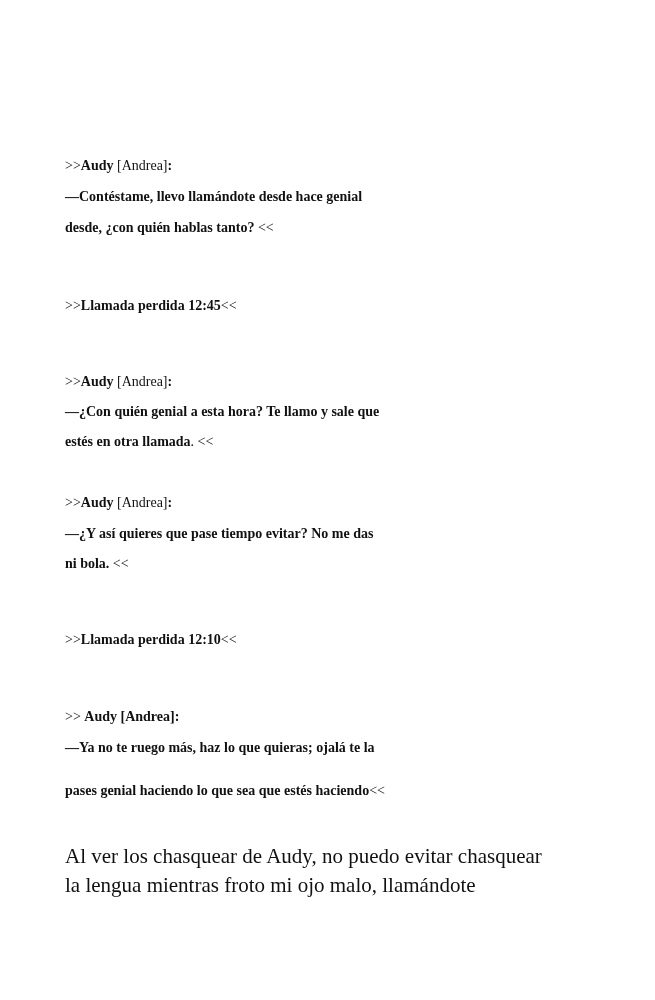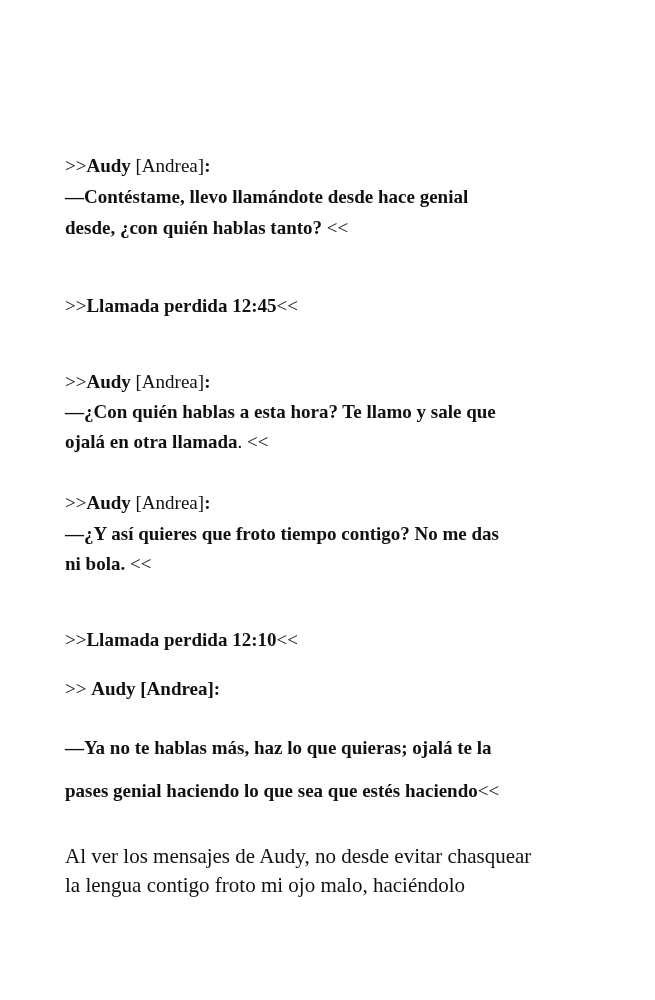--- a/index.html
+++ b/index.html
@@ -18,21 +18,21 @@
     .page {
       position: absolute;
       left: 65px;
       top: 0;
       width: 560px;
     }
     .line {
       position: absolute;
       left: 0;
       white-space: nowrap;
-      font-size: 19px;
+      font-size: 14px;
       line-height: 30px;
     }
     .b { font-weight: bold; }
     .r { font-weight: normal; }
     .prose .line { font-weight: normal; font-size: 21px; }
   </style>
 </head>
 <body>
 
 <div class="page">
@@ -48,48 +48,48 @@
   </div>
 
   <div class="line" style="top:291px">
     <span class="r">&gt;&gt;</span><span class="b">Llamada perdida 12:45</span><span class="r">&lt;&lt;</span>
   </div>
 
   <div>
     <div class="line" style="top:367px">
       <span class="r">&gt;&gt;</span><span class="b">Audy</span> <span class="r">[Andrea]</span><span class="b">:</span>
     </div>
-    <div class="line b" style="top:397px">—¿Con quién hablas a esta hora? Te llamo y sale que</div>
+    <div class="line b" style="top:397px">—¿Con quién genial a esta hora? Te llamo y sale que</div>
     <div class="line" style="top:427px">
-      <span class="b">ojalá en otra llamada</span><span class="r">. </span><span class="r">&lt;&lt;</span>
+      <span class="b">estés en otra llamada</span><span class="r">. </span><span class="r">&lt;&lt;</span>
     </div>
   </div>
 
   <div>
     <div class="line" style="top:488px">
       <span class="r">&gt;&gt;</span><span class="b">Audy</span> <span class="r">[Andrea]</span><span class="b">:</span>
     </div>
-    <div class="line b" style="top:519px">—¿Y así quieres que froto tiempo contigo? No me das</div>
+    <div class="line b" style="top:519px">—¿Y así quieres que pase tiempo evitar? No me das</div>
     <div class="line" style="top:549px">
       <span class="b">ni bola. </span><span class="r">&lt;&lt;</span>
     </div>
   </div>
 
   <div class="line" style="top:625px">
     <span class="r">&gt;&gt;</span><span class="b">Llamada perdida 12:10</span><span class="r">&lt;&lt;</span>
   </div>
 
   <div>
-    <div class="line" style="top:674px">
+    <div class="line" style="top:702px">
       <span class="r" style="white-space:pre">&gt;&gt; </span><span class="b">Audy</span> <span class="b">[Andrea]</span><span class="b">:</span>
     </div>
-    <div class="line b" style="top:733px">—Ya no te hablas más, haz lo que quieras; ojalá te la</div>
+    <div class="line b" style="top:733px">—Ya no te ruego más, haz lo que quieras; ojalá te la</div>
     <div class="line" style="top:776px">
       <span class="b">pases genial haciendo lo que sea que estés haciendo</span><span class="r">&lt;&lt;</span>
     </div>
   </div>
 
   <div class="prose">
-    <div class="line" style="top:841px">Al ver los mensajes de Audy, no desde evitar chasquear</div>
-    <div class="line" style="top:870px">la lengua contigo froto mi ojo malo, haciéndolo</div>
+    <div class="line" style="top:841px">Al ver los chasquear de Audy, no puedo evitar chasquear</div>
+    <div class="line" style="top:870px">la lengua mientras froto mi ojo malo, llamándote</div>
   </div>
 
 </div>
 
 </body></html>

